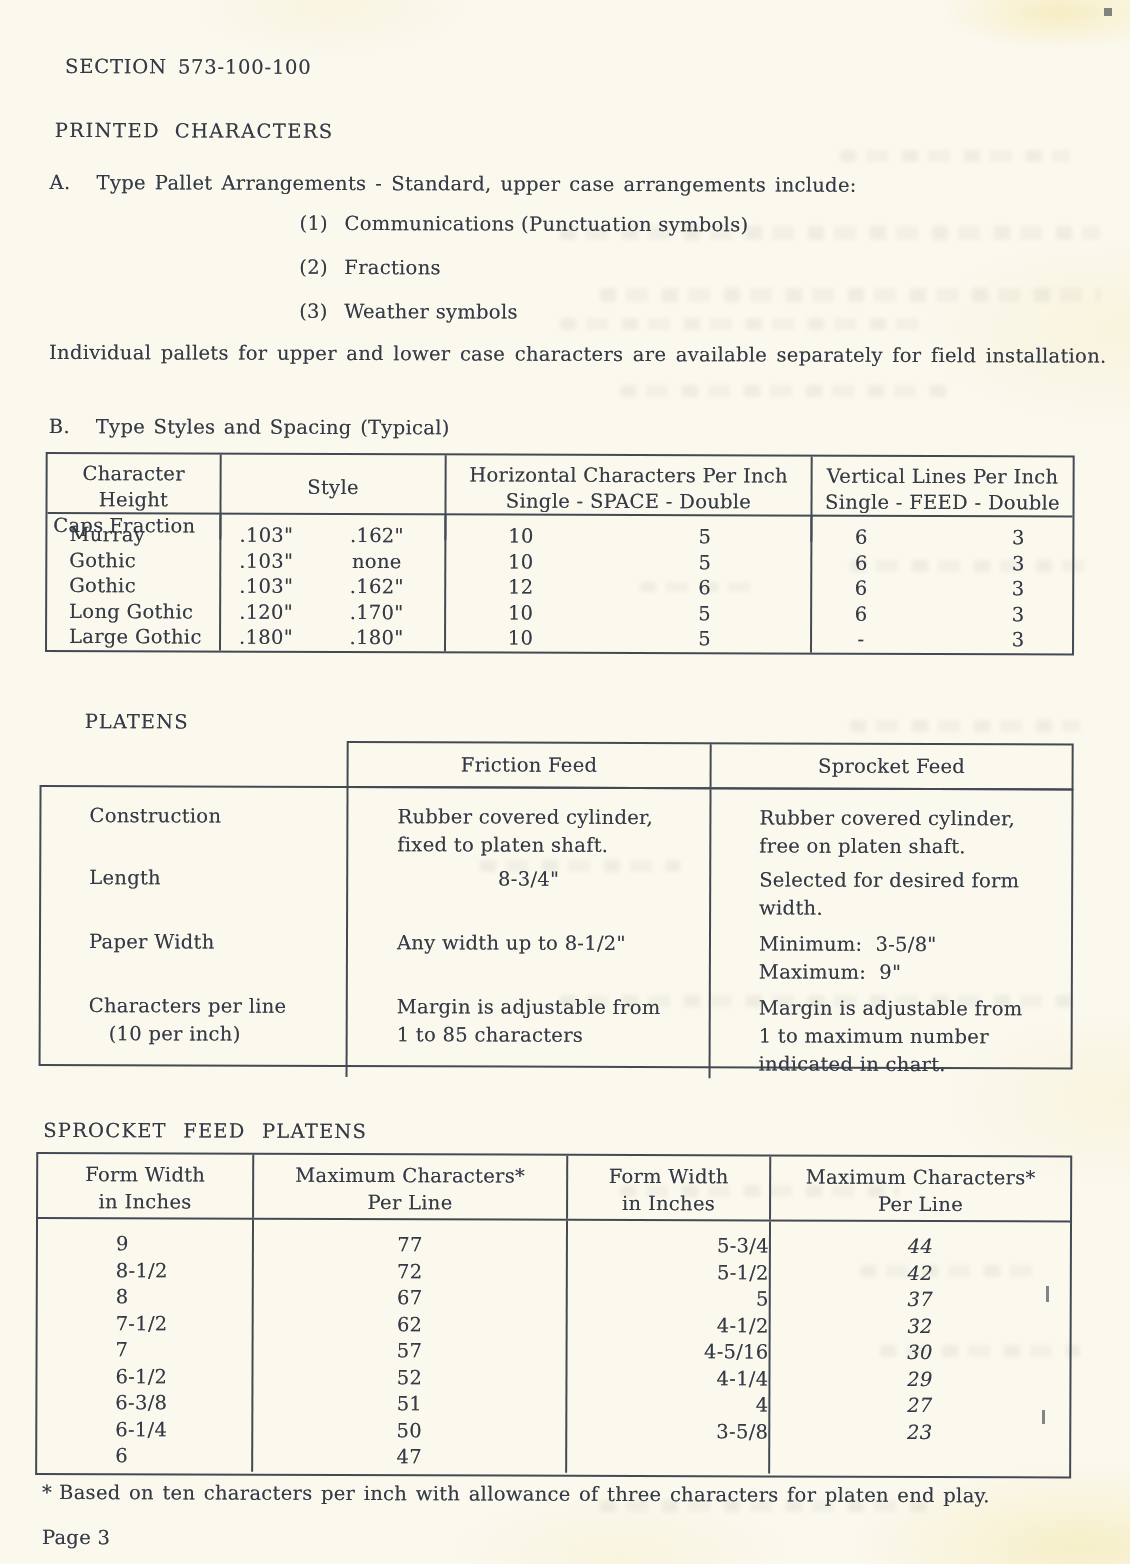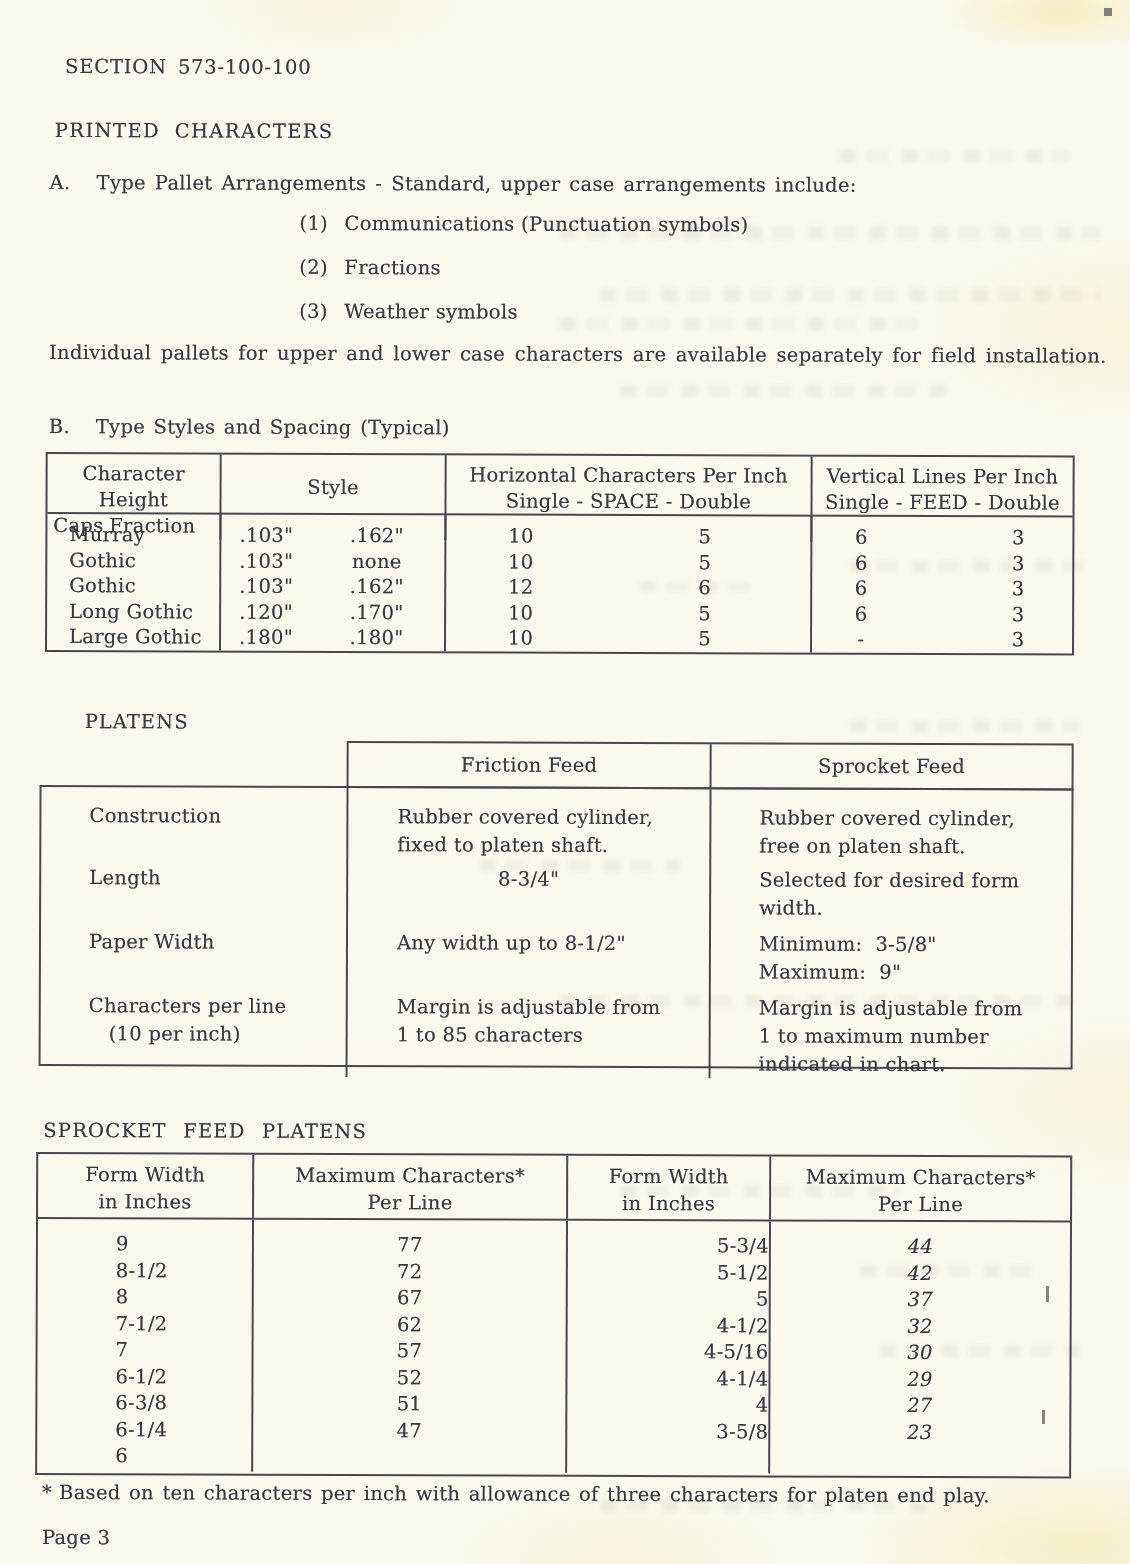--- a/index.html
+++ b/index.html
@@ -307,20 +307,21 @@
           <div>6</div>
         </div>
         <div class="col c2 b-r">
           <div>77</div>
           <div>72</div>
           <div>67</div>
           <div>62</div>
           <div>57</div>
           <div>52</div>
           <div>51</div>
+          <div>50</div>
           <div>47</div>
         </div>
         <div class="col c3 b-r">
           <div>5-3/4</div>
           <div>5-1/2</div>
           <div>5</div>
           <div>4-1/2</div>
           <div>4-5/16</div>
           <div>4-1/4</div>
           <div>4</div>

